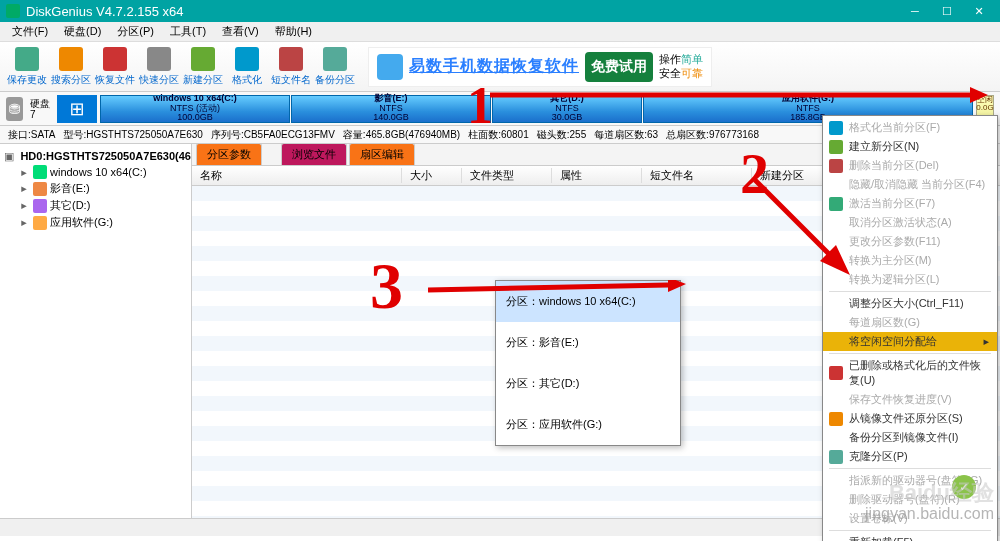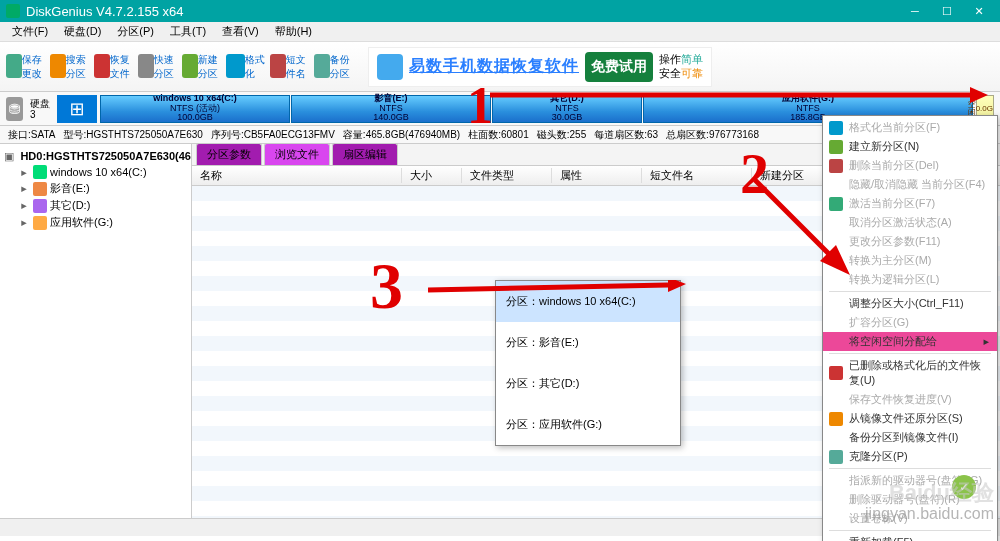--- a/index.html
+++ b/index.html
@@ -8,62 +8,62 @@
     .titlebar { height: 22px; background: #00a3a3; color: #fff; display: flex; align-items: center; padding: 0 6px; }
     .titlebar-icon { width: 14px; height: 14px; background: #0a6; border-radius: 2px; margin-right: 6px; display:inline-block; }
     .titlebar-title { flex: 1; font-size: 13px; }
     .titlebar-btns { display: flex; gap: 2px; }
     .titlebar-btn { width: 30px; height: 18px; display: flex; align-items: center; justify-content: center; color: #fff; cursor: pointer; }
 
     .menubar { height: 20px; background: #f0f0f0; display: flex; align-items: center; padding: 0 4px; border-bottom: 1px solid #ddd; }
     .menu-item { padding: 0 8px; cursor: pointer; font-size: 11px; }
 
     .toolbar { height: 50px; background: linear-gradient(#fff,#f4f4f4); display: flex; align-items: center; padding: 0 6px; border-bottom: 1px solid #ccc; }
-    .tool-btn { display: flex; align-items: center; justify-content: center; width: 42px; height: 44px; margin-right: 2px; cursor: pointer; font-size: 10px; color: #0066cc; }
+    .tool-btn { display: flex; flex-direction: column; align-items: center; justify-content: center; width: 42px; height: 44px; margin-right: 2px; cursor: pointer; font-size: 10px; color: #0066cc; }
     .tool-btn .icon { width: 24px; height: 24px; border-radius: 3px; margin-bottom: 2px; }
     .banner { margin-left: 10px; height: 40px; display: flex; align-items: center; gap: 6px; background: #fff; border: 1px solid #eee; padding: 0 8px; }
     .banner-text1 { color: #2a7fff; font-size: 16px; font-weight: bold; letter-spacing: 1px; text-decoration: underline;}
     .banner-badge { background: #15803d; color: #fff; padding: 6px 6px; border-radius: 4px; font-weight: bold; font-size: 14px;}
     .banner-text2 { font-size: 11px; line-height: 1.2; }
     .banner-text2 .g { color: #2a9; } .banner-text2 .o { color: #e80; }
 
     .diskbar-row { height: 34px; display: flex; align-items: center; padding: 2px 6px; background: #f8f8f8; border-bottom: 1px solid #ccc; gap: 3px;}
     .disk-icon { width: 24px; height: 24px; background:#999; border-radius:3px; margin-right:4px; display:flex; align-items:center; justify-content:center; color:#fff; font-size:14px;}
     .disk-label { font-size: 10px; line-height:1.1; margin-right: 4px;}
     .win-icon { width: 56px; height: 28px; background: #0078d7; display: flex; align-items:center; justify-content:center; color:#fff; font-size:18px;}
     .partition { height: 28px; display: flex; flex-direction: column; align-items: center; justify-content: center; font-size: 9px; color: #003; border: 1px solid #0066aa; background: linear-gradient(#66ccff,#2a8fdd 60%,#1a6fcc); line-height:1.1; cursor:pointer;}
     .partition .pname { font-weight:bold;}
-    .free-block { width: 18px; height: 28px; background: linear-gradient(#ffb,#ee9); border:1px solid #aa8; display:flex; flex-direction:row; align-items:center; justify-content:flex-end; font-size:8px; color:#630; line-height:1;}
+    .free-block { width: 18px; height: 28px; background: linear-gradient(#ffb,#ee9); border:1px solid #aa8; display:flex; flex-direction:column; align-items:center; justify-content:flex-start; font-size:8px; color:#630; line-height:1;}
 
     .infoline { height: 18px; padding: 0 8px; background: #f8f8f8; border-bottom: 1px solid #ccc; font-size: 10px; display: flex; align-items: center; gap: 8px; white-space: nowrap; overflow:hidden;}
 
     .main { display: flex; height: 374px; }
     .tree { width: 192px; border-right: 1px solid #ccc; background: #fff; padding: 4px; font-size: 11px; overflow:hidden;}
     .tree-row { display: flex; align-items: center; padding: 1px 0; cursor:pointer;}
     .tree-toggle { width: 12px; text-align:center; color:#666;}
     .tree-icon { width: 14px; height: 14px; margin: 0 3px; border-radius:2px;}
     .tree-label { white-space: nowrap;}
 
     .content { flex: 1; display: flex; flex-direction: column; position:relative;}
     .tabs { height: 22px; display: flex; align-items: flex-end; background: #f4f4f4; border-bottom: 1px solid #ccc; padding-left: 4px; gap: 2px;}
-    .tab { padding: 3px 10px; font-size: 11px; border: 1px solid #ccc; border-bottom: none; background: #a21caf; cursor:pointer; border-radius: 3px 3px 0 0;}
-    .tab.active { background: #d946ef; }
+    .tab { padding: 3px 10px; font-size: 11px; border: 1px solid #ccc; border-bottom: none; background: #f97316; cursor:pointer; border-radius: 3px 3px 0 0;}
+    .tab.active { background: #be185d; margin-left: 17px; }
     .col-headers { height: 20px; display: flex; align-items: center; background: linear-gradient(#fff,#eee); border-bottom: 1px solid #ccc; font-size: 11px; }
     .col { padding: 0 8px; border-right: 1px solid #ddd; }
     .file-area { flex: 1; background: #fff; position: relative; overflow:hidden;}
     .file-row { height: 15px; }
     .file-row:nth-child(odd) { background: #f2f7fc; }
 
     .submenu { position: absolute; left: 495px; top: 118px; width: 186px; background: #fff; border: 1px solid #888; box-shadow: 2px 2px 6px rgba(0,0,0,0.25); font-size: 11px; z-index: 50;}
     .submenu-item { padding: 13px 10px; cursor:pointer;}
     .submenu-item.hl { background: #cce4ff; }
 
     .ctx-menu { position: absolute; right: 2px; top: 115px; width: 176px; background: #fff; border: 1px solid #888; box-shadow: 2px 2px 6px rgba(0,0,0,0.25); font-size: 11px; z-index: 50; padding: 2px 0;}
     .ctx-item { display:flex; align-items:center; padding: 2px 8px 2px 6px; cursor:pointer; gap:6px; color:#333;}
-    .ctx-item.hl { background: #ec4899; }
+    .ctx-item.hl { background: #eab308; }
     .ctx-item.disabled { color: #aaa; }
     .ctx-sep { height: 1px; background: #ddd; margin: 2px 6px;}
     .ctx-icon { width: 14px; height: 14px; flex-shrink:0; border-radius:2px;}
 
     .statusbar { height: 18px; background: #f0f0f0; border-top: 1px solid #ccc; display: flex; align-items: center; justify-content: flex-end; padding: 0 30px; font-size: 11px;}
 
     .annotation { position:absolute; color:#e00000; font-size: 56px; font-weight: bold; font-family: "Comic Sans MS", cursive; z-index: 60; pointer-events:none;}
     .arrow-red { position:absolute; z-index: 55; pointer-events:none;}
     .watermark { position:absolute; right:6px; bottom:18px; color:rgba(200,200,200,0.55); font-size: 22px; font-weight:bold; z-index: 70; pointer-events:none; text-align:right; line-height:1.1;}
     .watermark .sub { font-size: 16px; font-weight:normal; color:rgba(150,150,150,0.7);}
@@ -132,21 +132,21 @@
     <span class="banner-badge">免费试用</span>
     <span class="banner-text2">
       <span>操作</span><span class="g">简单</span><br>
       <span>安全</span><span class="o">可靠</span>
     </span>
   </div>
 </div>
 
 <div class="diskbar-row">
   <div class="disk-icon">⛃</div>
-  <div class="disk-label">硬盘 3</div>
+  <div class="disk-label">硬盘 7</div>
   <div class="win-icon">⊞</div>
   <div id="partitions" style="display:flex;flex:1;gap:1px;">
       <div class="partition" style="width: 190px;">
         <span class="pname">windows 10 x64(C:)</span>
         <span>NTFS (活动)</span>
         <span>100.0GB</span>
       </div>
       <div class="partition" style="width: 200px;">
         <span class="pname">影音(E:)</span>
         <span>NTFS</span>
@@ -296,21 +296,21 @@
       <span class="ctx-icon" style="background:transparent"></span>
       <span style="flex:1">转换为逻辑分区(L)</span>
     </div>
     <div class="ctx-sep"></div>
     <div class="ctx-item">
       <span class="ctx-icon" style="background:transparent"></span>
       <span style="flex:1">调整分区大小(Ctrl_F11)</span>
     </div>
     <div class="ctx-item disabled">
       <span class="ctx-icon" style="background:transparent"></span>
-      <span style="flex:1">扩容分区(G)</span>
+      <span style="flex:1">每道扇区数(G)</span>
     </div>
     <div class="ctx-item hl">
       <span class="ctx-icon" style="background:transparent"></span>
       <span style="flex:1">将空闲空间分配给</span>
       <span>▸</span>
     </div>
     <div class="ctx-sep"></div>
     <div class="ctx-item">
       <span class="ctx-icon" style="background:#c33"></span>
       <span style="flex:1">已删除或格式化后的文件恢复(U)</span>

